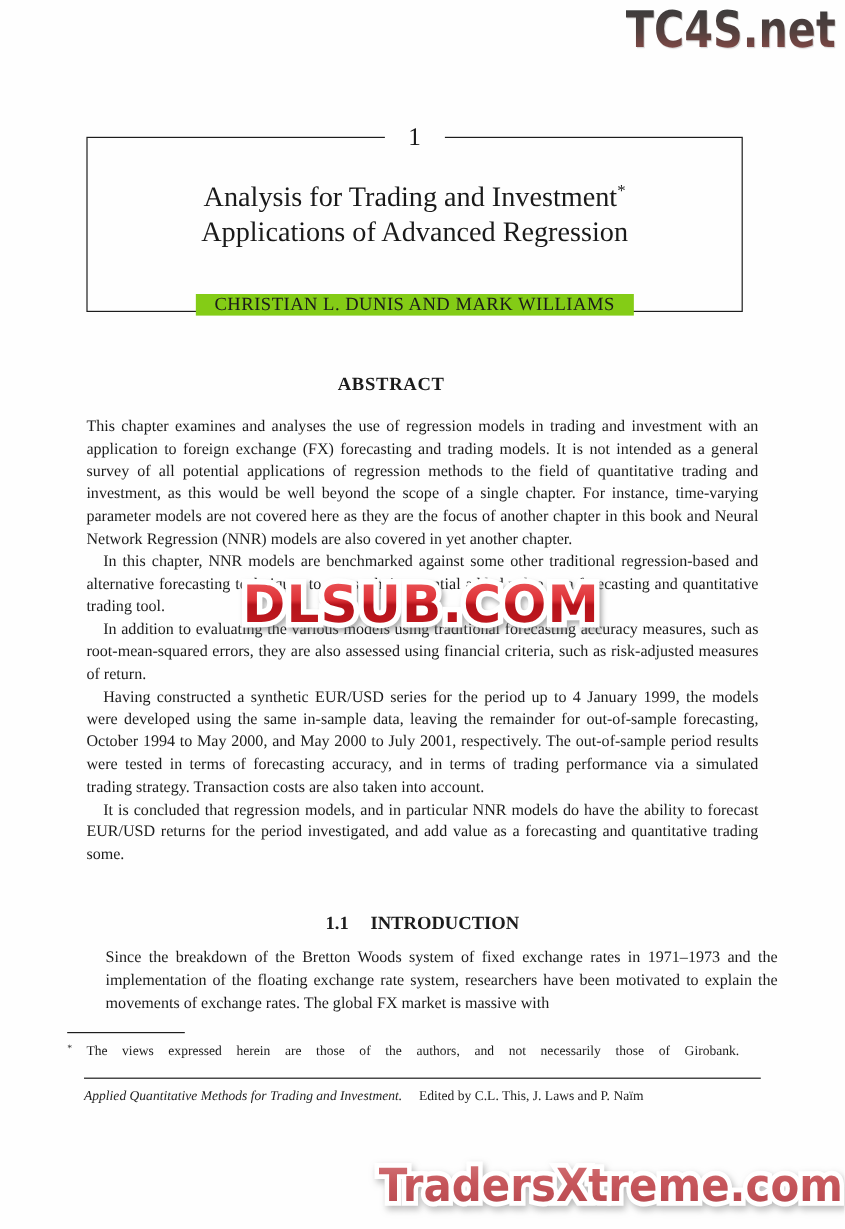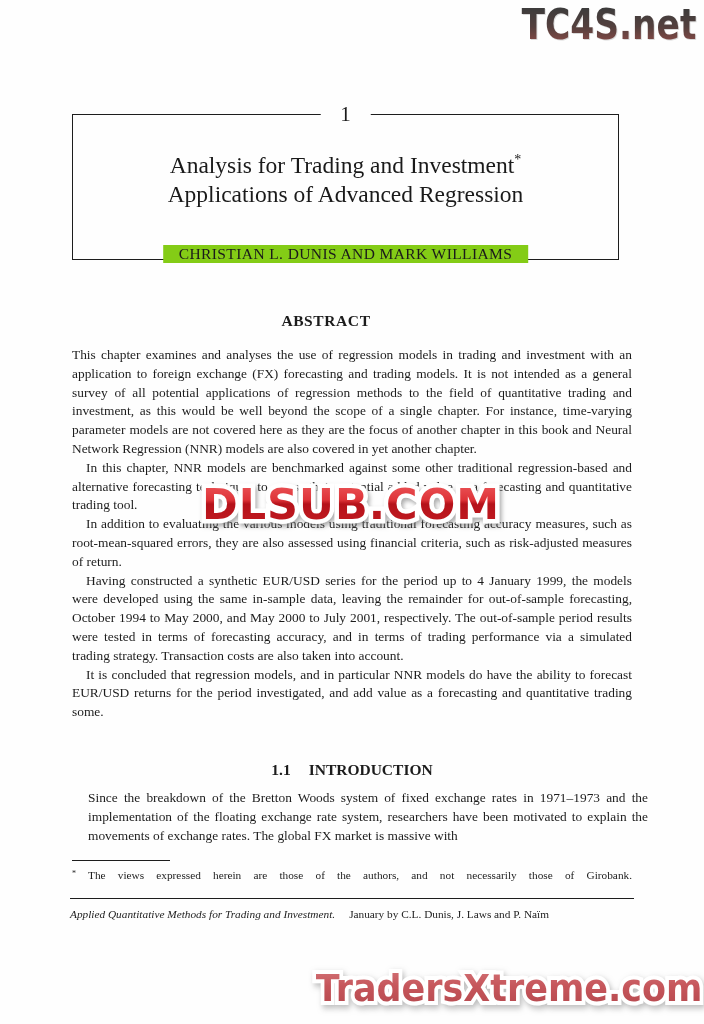--- a/index.html
+++ b/index.html
@@ -163,21 +163,21 @@
     top: 789px;
     left: 72px;
     width: 560px;
     margin-left: 16px;
   }
 
   
   .footnote {
     position: absolute;
     top: 860px;
-    left: 72px;
+    left: 56px;
     width: 560px;
   }
   .footnote-rule {
     width: 98px;
     border: 0;
     border-top: 1.4px solid #1d1d1d;
     margin-bottom: 6px;
   }
   .footnote-text {
     font-size: 11.3px;
@@ -242,21 +242,21 @@
     <p class="body-par">Since the breakdown of the Bretton Woods system of fixed exchange rates in 1971–1973 and the implementation of the floating exchange rate system, researchers have been motivated to explain the movements of exchange rates. The global FX market is massive with</p>
   </div>
 
   <div class="footnote">
     <hr class="footnote-rule">
     <div class="footnote-text"><sup>*</sup><span> The views expressed herein are those of the authors, and not necessarily those of Girobank.</span></div>
   </div>
 
   <div class="imprint">
     <hr class="imprint-rule">
-    <div class="imprint-line"><span class="it">Applied Quantitative Methods for Trading and Investment.</span><span class="gap">January by C.L. Dunis, J. Laws and P. Naïm</span></div>
+    <div class="imprint-line"><span class="it">Applied Quantitative Methods for Trading and Investment.</span><span class="gap">Edited by C.L. This, J. Laws and P. Naïm</span></div>
   </div>
 
   <div class="wm-bottom">
     <span class="wm-stroke">TradersXtreme.com</span>
     <span class="wm-fill">TradersXtreme.com</span>
   </div>
 
 </div>
 
 </body></html>

